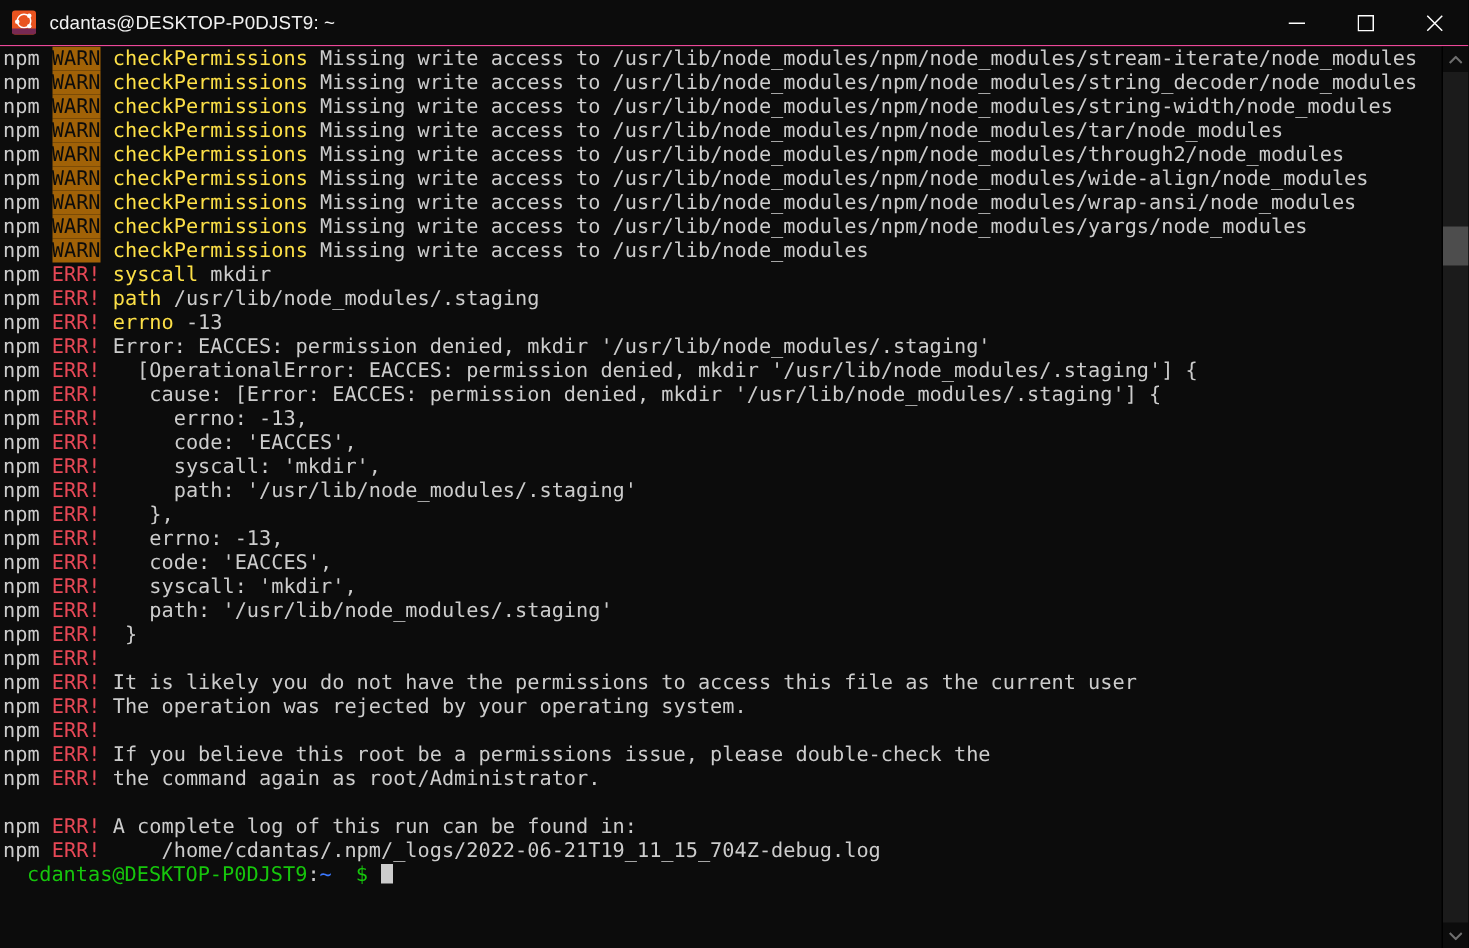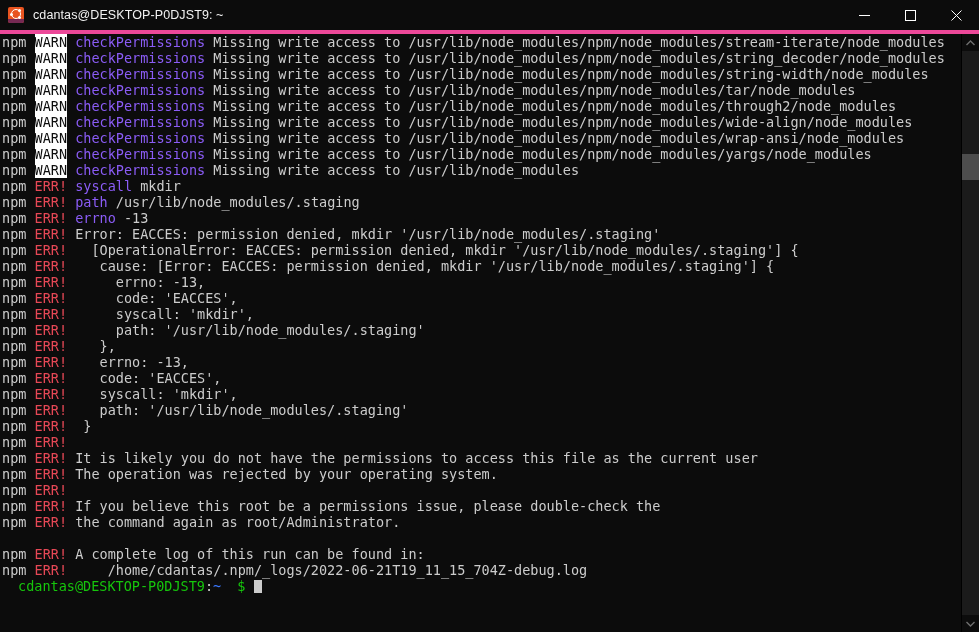--- a/index.html
+++ b/index.html
@@ -25,21 +25,21 @@
   }
 
   
   #titlebar {
     height: 30px;
     min-height: 30px;
     background: #0C0C0C;
     display: flex;
     align-items: center;
     position: relative;
-    border-bottom: 4px solid #ec4899;
+    border-bottom: 1px solid #ec4899;
   }
   #title-left {
     display: flex;
     align-items: center;
     padding-left: 8px;
     flex: 1;
     height: 100%;
   }
   .app-icon {
     width: 16px;
@@ -120,23 +120,23 @@
     line-height: 16px;
     font-size: 13.5px;
     font-family: "DejaVu Sans Mono", monospace;
     white-space: pre;
     color: #CCCCCC;
     letter-spacing: 0px;
     padding-left: 2px;
   }
   .c-gray   { color: #CCCCCC; }
   .c-npm    { color: #CCCCCC; }
-  .c-warn   { color: #0C0C0C; background: #ffffff; }
+  .c-warn   { color: #0C0C0C; background: #a16207; }
   .c-err    { color: #E74856; }
-  .c-key    { color: #8b5cf6; }
+  .c-key    { color: #fde047; }
   .c-green  { color: #16C60C; margin-left: 16px; }
   .c-blue   { color: #3B78FF; }
   .c-white  { color: #CCCCCC; }
   .cursor {
     display: inline-block;
     width: 8px;
     height: 13px;
     background: #CCCCCC;
     vertical-align: -2px;
   }

